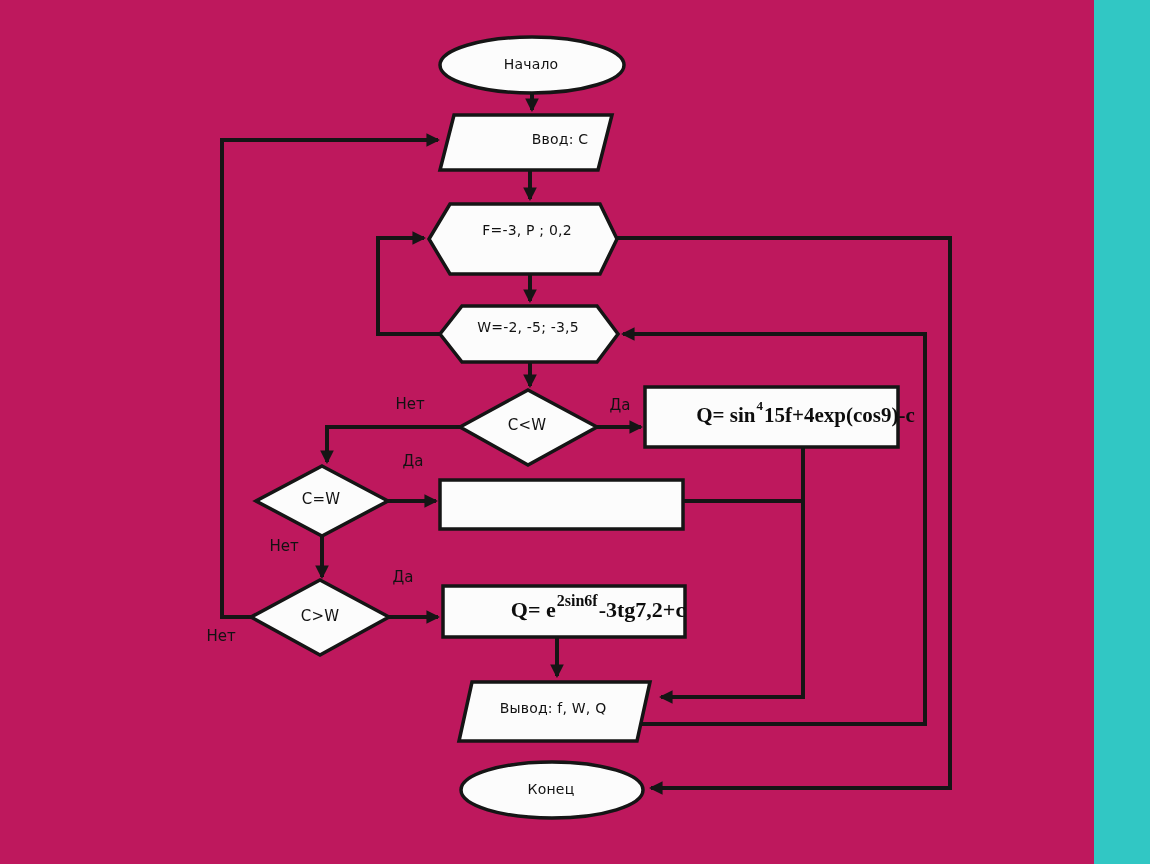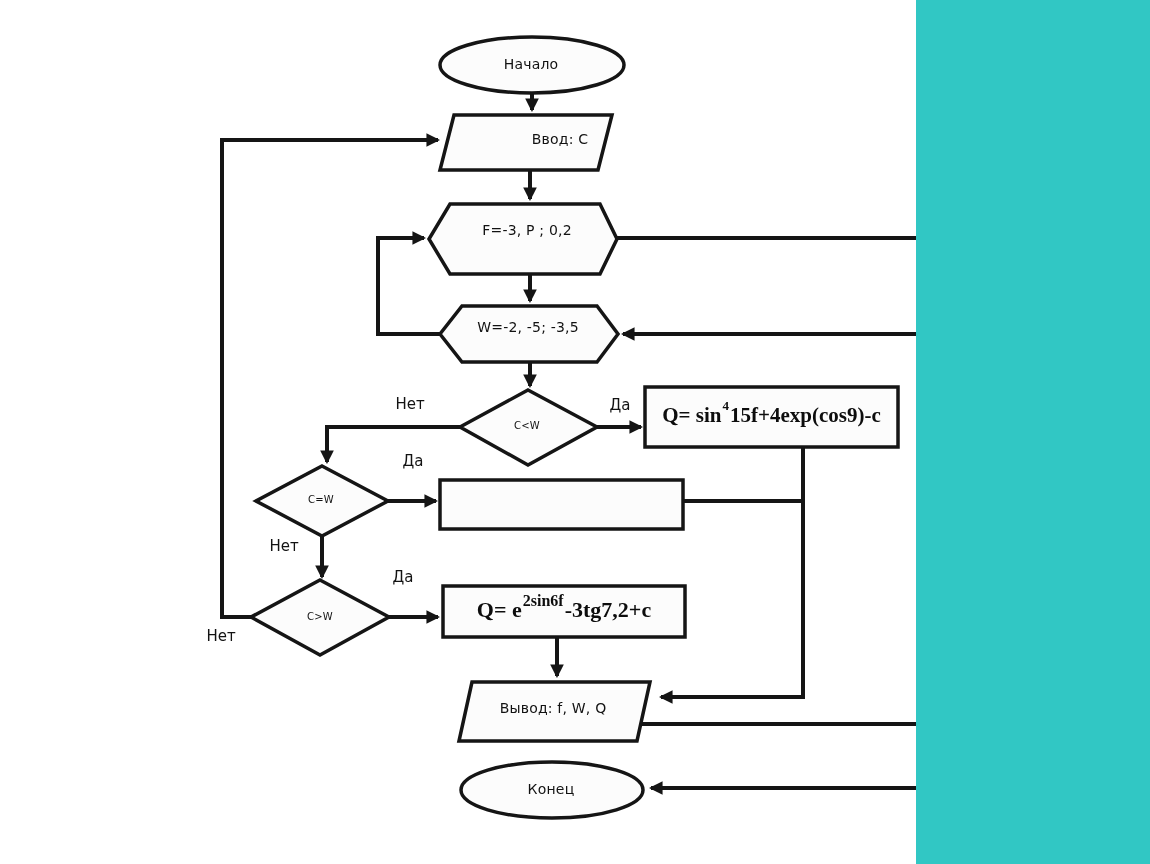--- a/index.html
+++ b/index.html
@@ -1,35 +1,35 @@
 <!DOCTYPE html>
 <html><head>
 <meta charset="utf-8">
 <style>
   html,body{margin:0;padding:0;background:#31c7c4;}
   .stage{
-    position:relative;width:916px;height:864px;background:#ffffff;overflow:hidden;
+    position:relative;width:1094px;height:864px;background:#be185d;overflow:hidden;
     font-family:"DejaVu Sans","Liberation Sans",sans-serif;color:#111;
   }
   .stage svg{position:absolute;left:0;top:0;display:block;}
   .edges path{fill:none;stroke:#151515;stroke-width:4;}
   .shapes *{fill:#fcfcfc;stroke:#151515;stroke-width:3.5;}
   .lbl{
     position:absolute;transform:translate(-50%,-50%);
     font-size:14px;white-space:nowrap;letter-spacing:.2px;color:#121212;
   }
-  .lbl.small{font-size:10px;}
+  .lbl.small{font-size:15px;}
   .branch{
     position:absolute;transform:translate(-50%,-50%);
     font-size:15px;white-space:nowrap;color:#121212;
   }
   .formula{
     position:absolute;display:flex;align-items:center;justify-content:center;
     font-family:"Liberation Serif","DejaVu Serif",serif;font-weight:bold;
-    color:#0d0d0d;white-space:nowrap;
+    color:#0d0d0d;white-space:nowrap;padding-left:34px;
   }
   .f21{font-size:21px;} .f22{font-size:22px;}
   .formula .sup{font-size:13px;position:relative;top:-9px;padding:0 1px;}
   .formula .sup.long{font-size:16px;top:-9px;}
 </style>
 </head>
 <body>
 
 <div class="stage">
 

